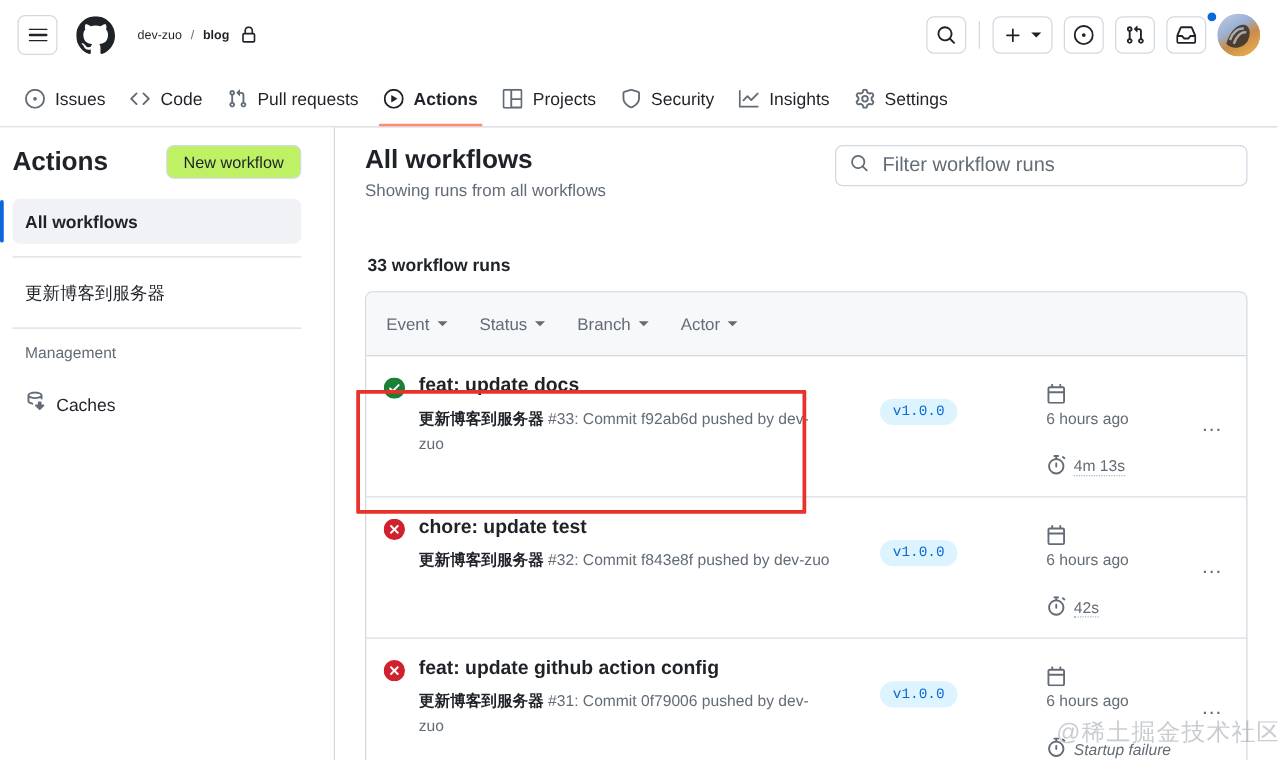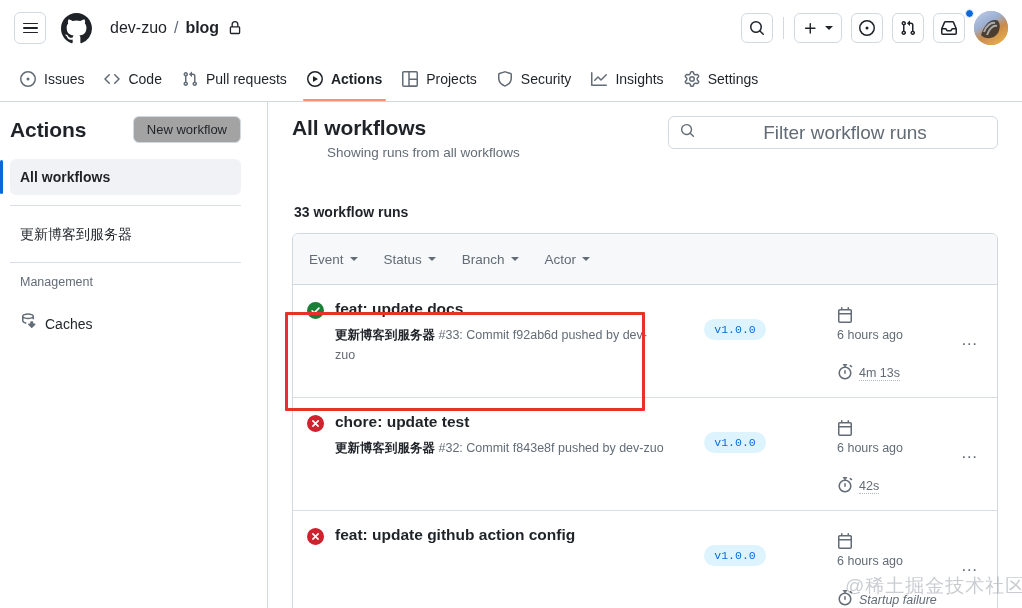--- a/index.html
+++ b/index.html
@@ -31,21 +31,21 @@
     gap: 3px;
     background: #fff;
     cursor: pointer;
     flex: none;
   }
   .hamburger i { display:block; width: 15px; height: 1.6px; background: #1f2328; border-radius: 2px; }
   .gh-logo { margin-left: 15px; flex: none; display:flex; }
   .breadcrumb {
     margin-left: 18px;
     display: flex; align-items: center;
-    font-size: 16px;
+    font-size: 10px;
     gap: 7px;
     white-space: nowrap;
   }
   .breadcrumb .owner { color: #1f2328; }
   .breadcrumb .sep { color: #636c76; font-weight: 300; }
   .breadcrumb .repo { color: #1f2328; font-weight: bold; }
   .breadcrumb .lock { margin-left: 2px; display:flex; }
 
   .topbar-right {
     margin-left: auto;
@@ -121,21 +121,21 @@
     border-right: 1px solid #d1d9e0;
     background: #fff;
   }
   .side-head {
     display: flex; align-items: center; justify-content: space-between;
     margin-bottom: 16px;
   }
   .side-title { font-size: 21px; font-weight: bold; color:#1f2328; letter-spacing: -0.1px; }
   .btn-new {
     border: 1px solid #d1d9e0;
-    background: #a3a3a3;
+    background: #bef264;
     border-radius: 6px;
     padding: 5px 13px;
     font-size: 13px;
     color: #1f2328;
     cursor: pointer;
     white-space: nowrap;
   }
   .side-list { list-style:none; margin:0; padding:0; }
   .side-item {
     position: relative;
@@ -163,40 +163,39 @@
 
   
   .main {
     flex: 1;
     padding: 14px 24px 0 24px;
     overflow: hidden;
     position: relative;
   }
   .main-head { display:flex; align-items: flex-start; }
   .main-title { font-size: 21px; font-weight: bold; color:#1f2328; letter-spacing:-0.1px;}
-  .main-sub { font-size: 13.5px; color:#636c76; margin-top: 5px; margin-left: 35px; }
+  .main-sub { font-size: 13.5px; color:#636c76; margin-top: 5px; }
   .filter-box {
     margin-left: auto;
     width: 330px;
     height: 33px;
     border: 1px solid #d1d9e0;
     border-radius: 6px;
     display: flex; align-items: center;
     gap: 9px;
     padding: 0 11px;
     background: #fff;
   }
   .filter-box input {
     border: none; outline: none;
-    font-size: 19px;
+    font-size: 16px;
     font-family: "Liberation Sans", sans-serif;
     color: #1f2328;
     width: 100%;
     background: transparent;
-    text-align: center;
   }
   .filter-box input::placeholder { color: #636c76; }
 
   .runs-count { font-size: 14px; font-weight: bold; margin: 44px 0 13px 2px; }
 
   .runs-panel {
     border: 1px solid #d1d9e0;
     border-radius: 6px;
     overflow: hidden;
     background: #fff;
@@ -575,20 +574,24 @@
         </div>
 
         <div class="run-row">
           <span class="run-status">
             <svg width="17" height="17" viewBox="0 0 16 16" fill="#cf222e">
                 <path d="M2.343 13.657A8 8 0 1 1 13.658 2.343 8 8 0 0 1 2.343 13.657ZM6.03 4.97a.751.751 0 0 0-1.042.018.751.751 0 0 0-.018 1.042L6.94 8 4.97 9.97a.749.749 0 0 0 .326 1.275.749.749 0 0 0 .734-.215L8 9.06l1.97 1.97a.749.749 0 0 0 1.275-.326.749.749 0 0 0-.215-.734L9.06 8l1.97-1.97a.749.749 0 0 0-.326-1.275.749.749 0 0 0-.734.215L8 6.94Z"></path>
               </svg>
           </span>
           <div class="run-info">
             <div class="run-title">feat: update github action config</div>
+            <div class="run-meta">
+              <span class="wf">更新博客到服务器</span>
+              <span>#31: Commit 0f79006 pushed by dev-zuo</span>
+            </div>
           </div>
           <div class="run-tagcell">
             <span class="tag">v1.0.0</span>
           </div>
           <div class="run-times">
             <div class="time-line stacked">
               <span class="cal-ico">
                 <svg width="16" height="16" viewBox="0 0 16 16" fill="#636c76">
                     <path d="M4.75 0a.75.75 0 0 1 .75.75V2h5V.75a.75.75 0 0 1 1.5 0V2h1.25c.966 0 1.75.784 1.75 1.75v10.5A1.75 1.75 0 0 1 13.25 16H2.75A1.75 1.75 0 0 1 1 14.25V3.75C1 2.784 1.784 2 2.75 2H4V.75A.75.75 0 0 1 4.75 0ZM2.5 7.5v6.75c0 .138.112.25.25.25h10.5a.25.25 0 0 0 .25-.25V7.5Zm10.75-4H2.75a.25.25 0 0 0-.25.25V6h11V3.75a.25.25 0 0 0-.25-.25Z"></path>
                   </svg>

